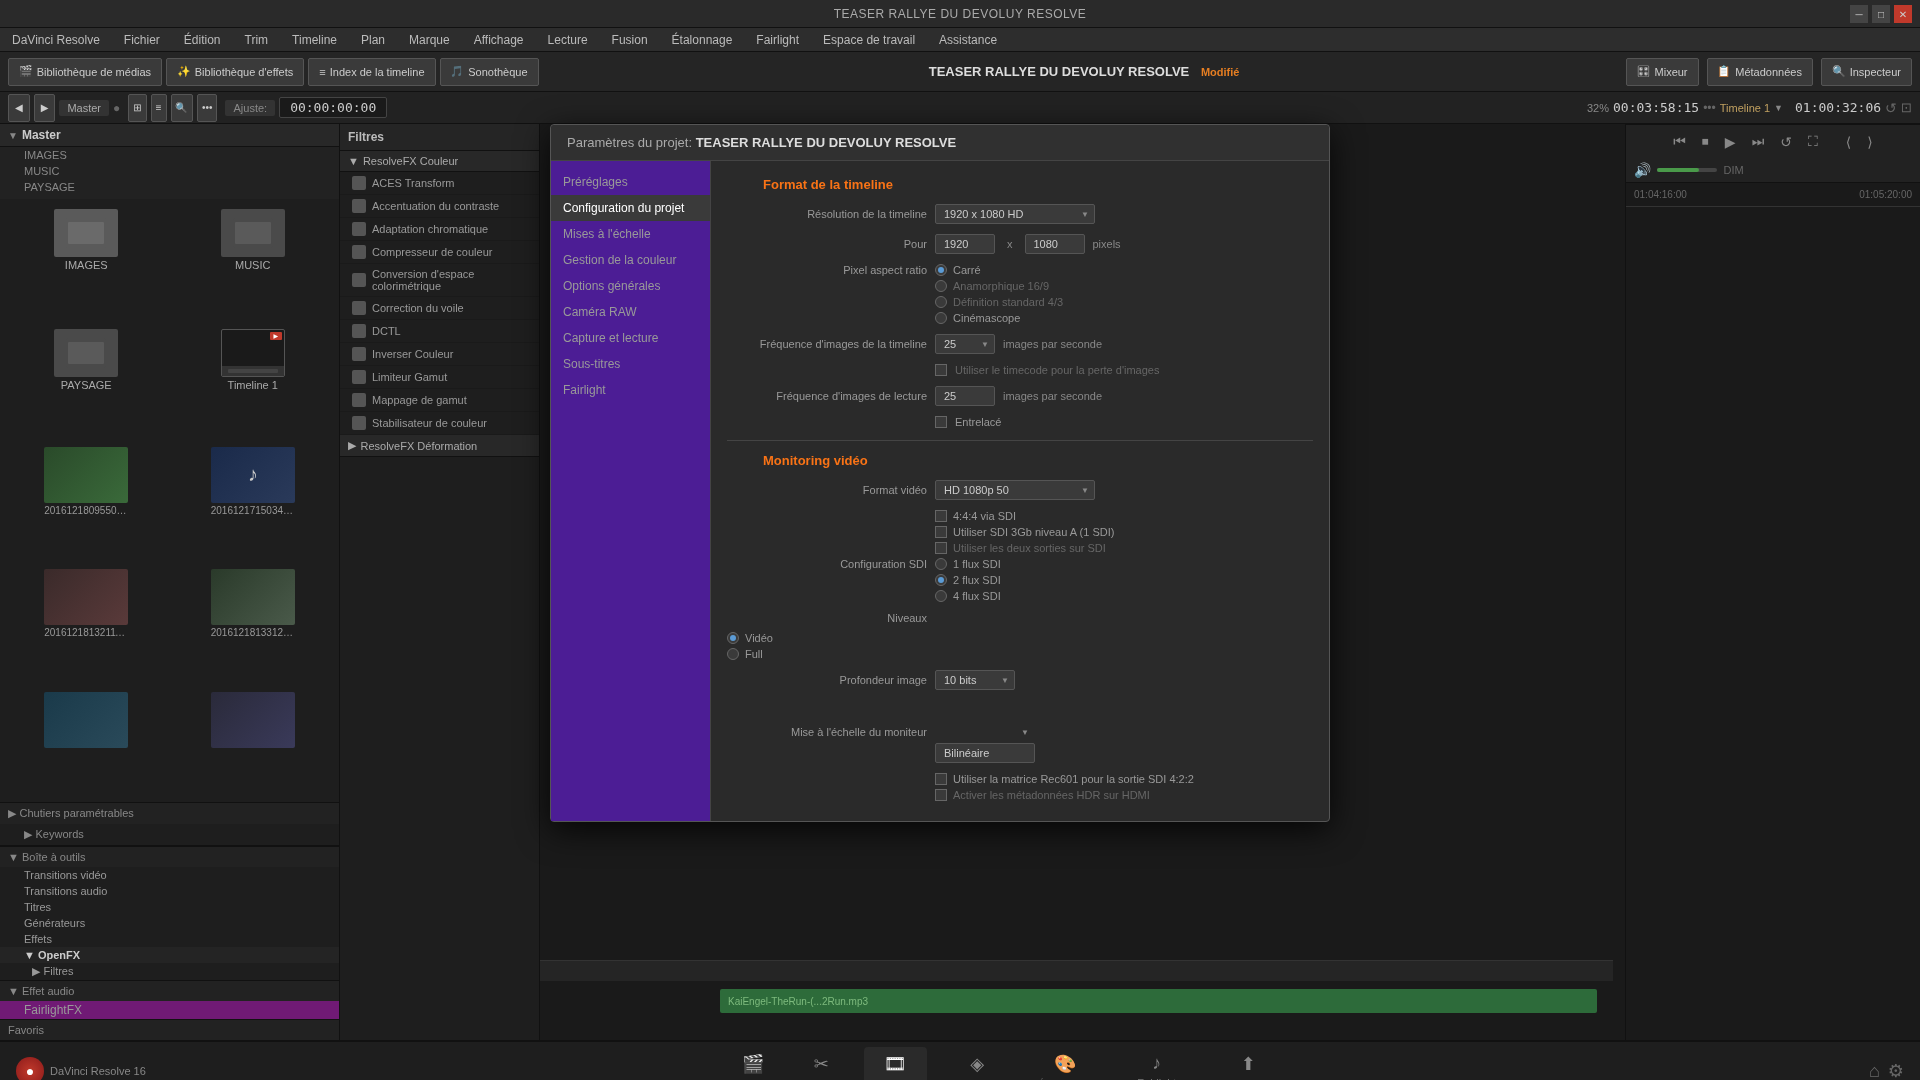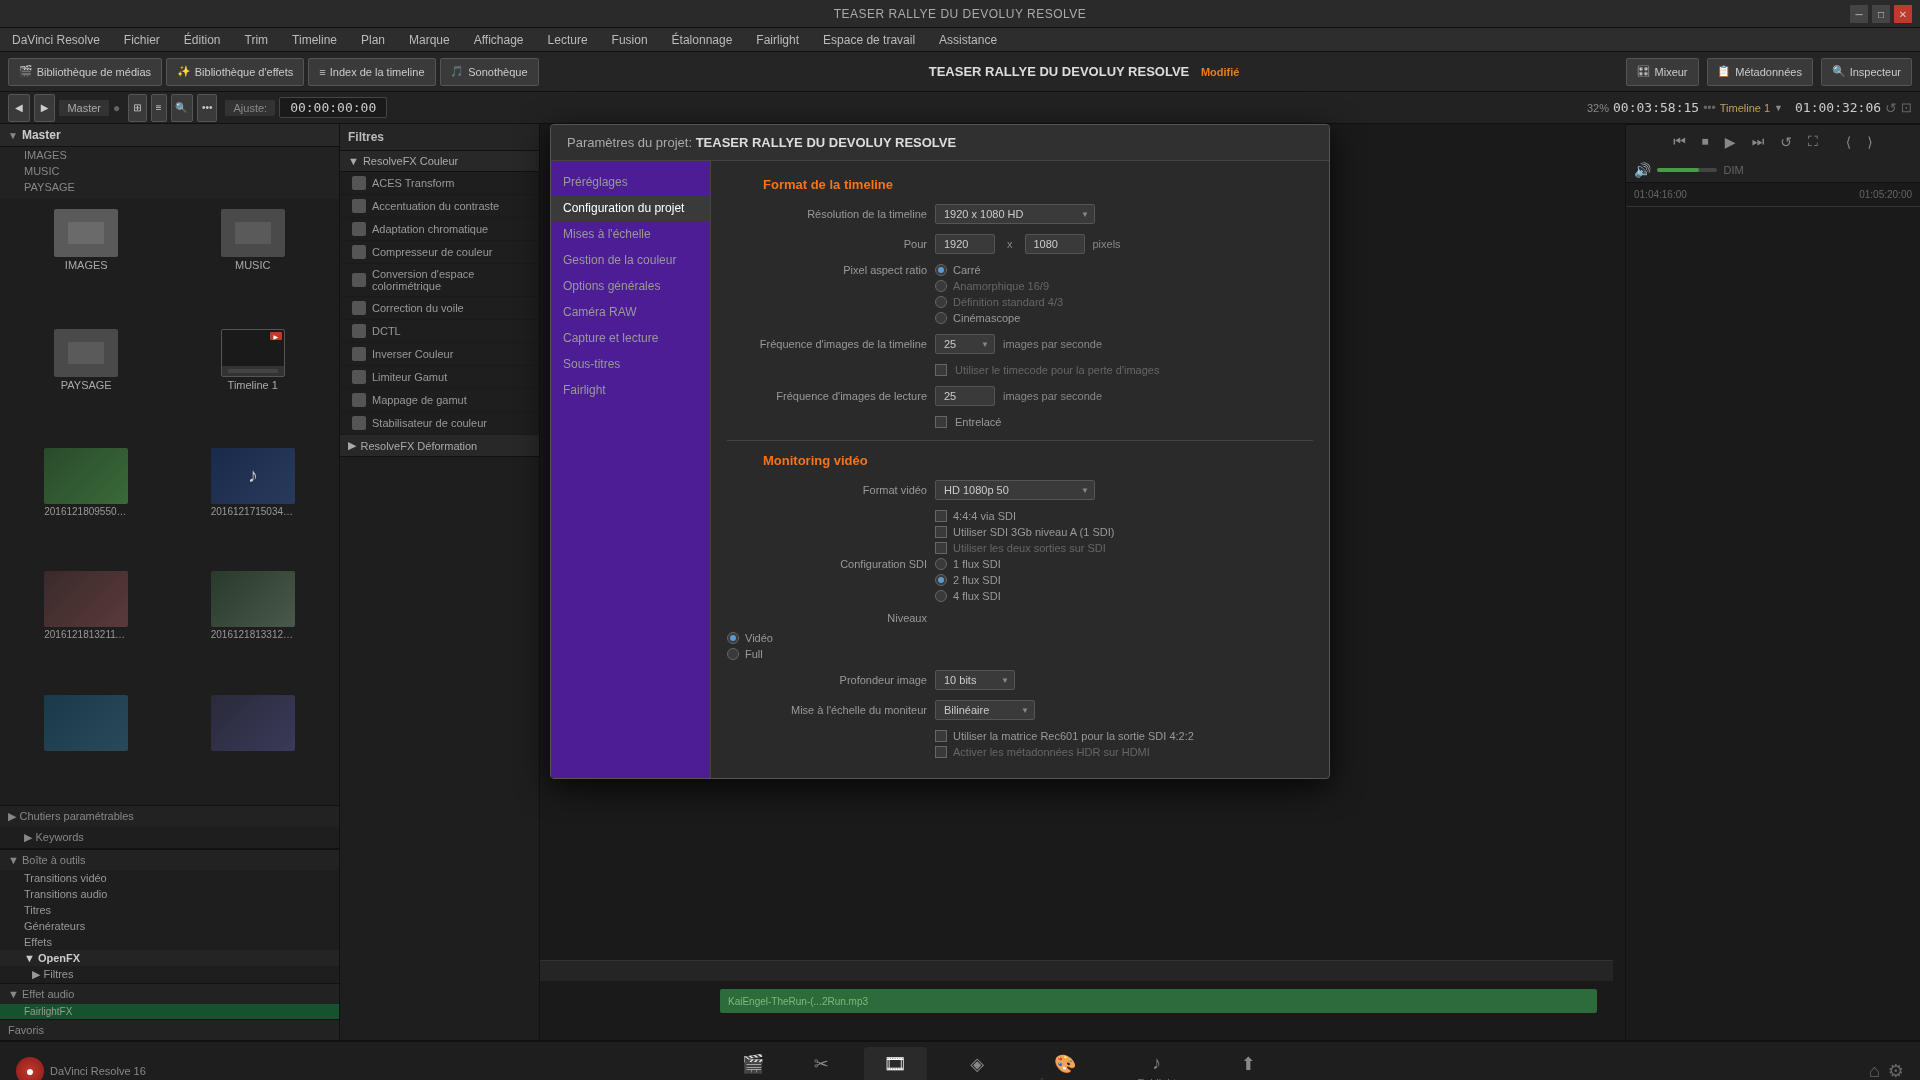--- a/index.html
+++ b/index.html
@@ -735,21 +735,21 @@
     <div style="padding:2px 24px;font-size:11px;color:#999;cursor:pointer;background:#1e1e1e;">Effets</div>
     <div style="padding:2px 24px;font-size:11px;color:#ccc;cursor:pointer;background:#242424;font-weight:bold;">
       <span>▼</span> OpenFX
     </div>
     <div style="padding:2px 32px;font-size:11px;color:#999;cursor:pointer;background:#1e1e1e;">
       <span>▶</span> Filtres
     </div>
     <div class="section-header">
       <span>▼</span> Effet audio
     </div>
-    <div style="padding:2px 24px;font-size:10px;color:#999;cursor:pointer;background:#14532d;">FairlightFX</div>
+    <div style="padding:2px 24px;font-size:12px;color:#999;cursor:pointer;background:#701a75;">FairlightFX</div>
     <div class="section-header">Favoris</div>
   </div>
 
   <div class="filters-panel">
     <div class="filters-header">Filtres</div>
     <div class="category-header">
       <span>▼</span>
       <span>ResolveFX Couleur</span>
     </div>
     <div class="filter-item">
@@ -962,21 +962,21 @@
               <div class="select-wrapper">
                 <select class="select-field" style="min-width:80px;">
                   <option>10 bits</option>
                 </select>
               </div>
             </div>
 
             <div class="form-row">
               <div class="form-label">Mise à l'échelle du moniteur</div>
               <div class="select-wrapper">
-                <select class="select-field" style="min-width:100px;">
+                <select class="select-field" style="min-width:100px;margin-top:43px;">
                   <option>Bilinéaire</option>
                 </select>
               </div>
             </div>
 
             <div style="margin-left:208px;">
               <div class="checkbox-row">
                 <div class="checkbox"></div>
                 <span class="checkbox-label">Utiliser la matrice Rec601 pour la sortie SDI 4:2:2</span>
               </div>

